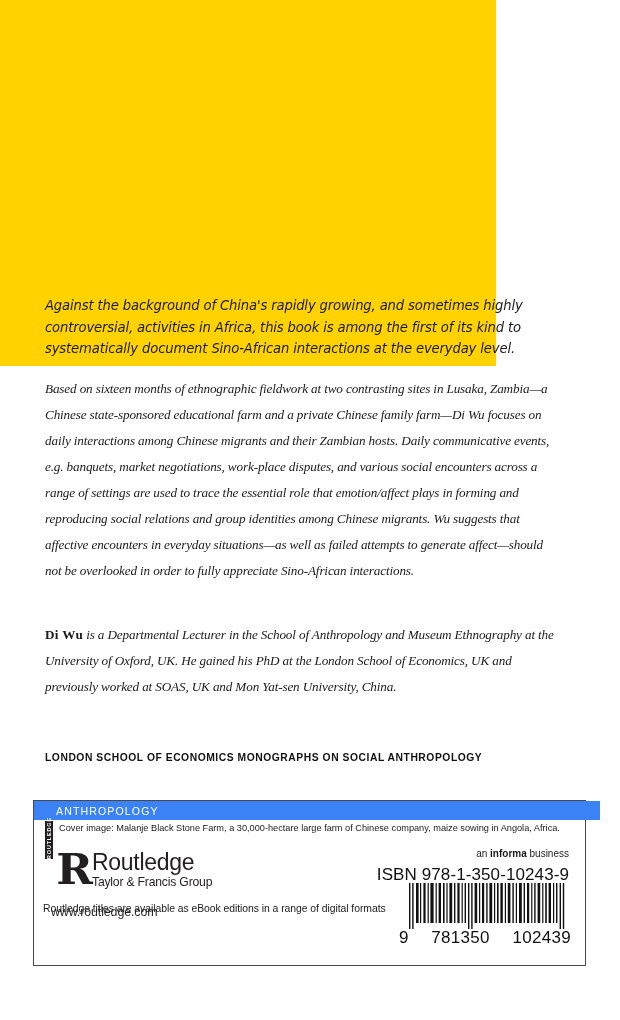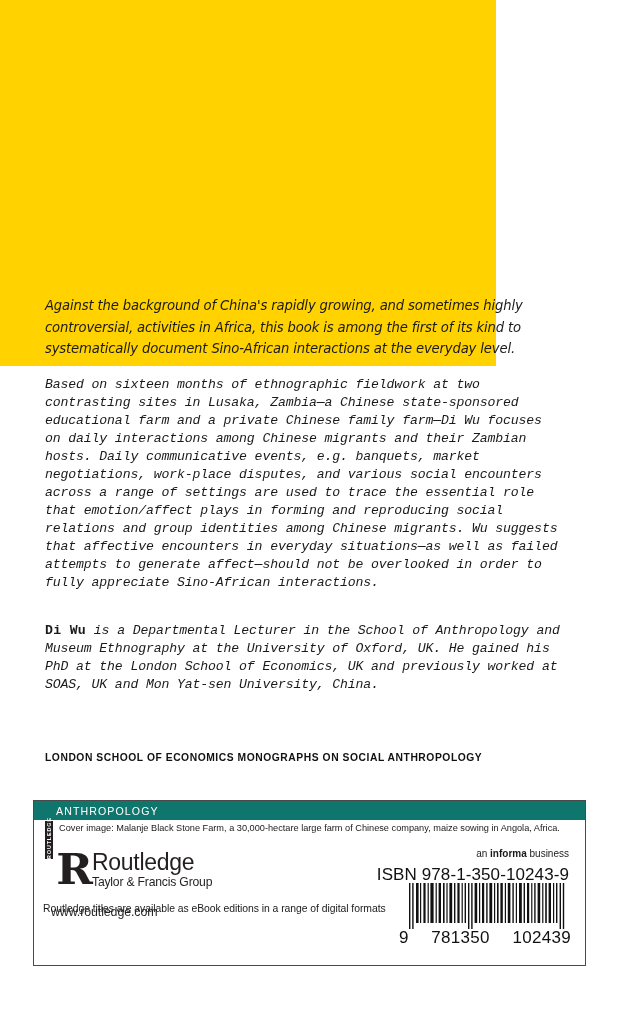--- a/index.html
+++ b/index.html
@@ -45,24 +45,24 @@
     top: 366px;
     width: 620px;
     height: 654px;
     background: #ffffff;
   }
 
   .para {
     position: absolute;
     left: 45px;
     width: 517px;
-    font-family: Liberation Mono, monospace;
+    font-family: Liberation Serif, serif;
     font-style: italic;
     font-size: 13.2px;
-    line-height: 18px;
+    line-height: 26px;
     color: #1a1a1a;
     letter-spacing: -0.15px;
   }
   .para-main   { top: 10px; }
   .para-relev  { top: 203px; }
   .para-author { top: 256px; }
 
   .author-name {
     font-style: normal;
     font-weight: bold;
@@ -91,21 +91,22 @@
     box-sizing: border-box;
     background: #ffffff;
   }
 
   .subject-bar {
     position: absolute;
     left: 0;
     top: 0;
     width: 100%;
     height: 19px;
-    background: #0f766e;
+    background: #3b82f6;
+    padding-left: 15px;
   }
   .subject-bar span {
     position: absolute;
     left: 22px;
     top: 3.5px;
     color: #ffffff;
     font-size: 10.6px;
     letter-spacing: 1.1px;
     font-family: "Liberation Sans", sans-serif;
   }

